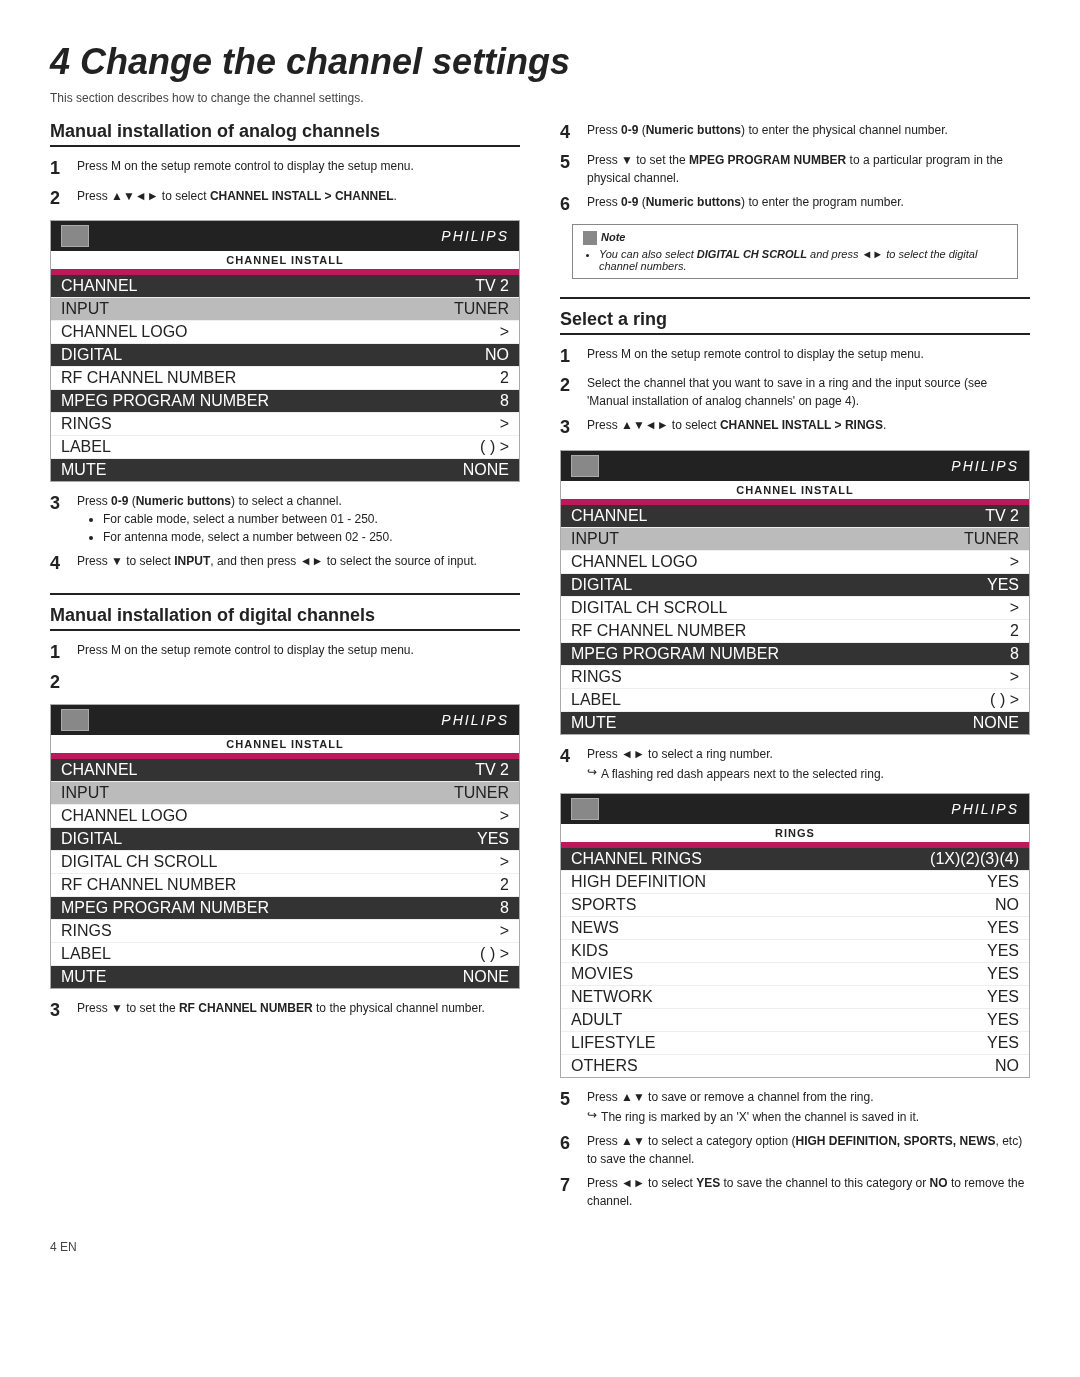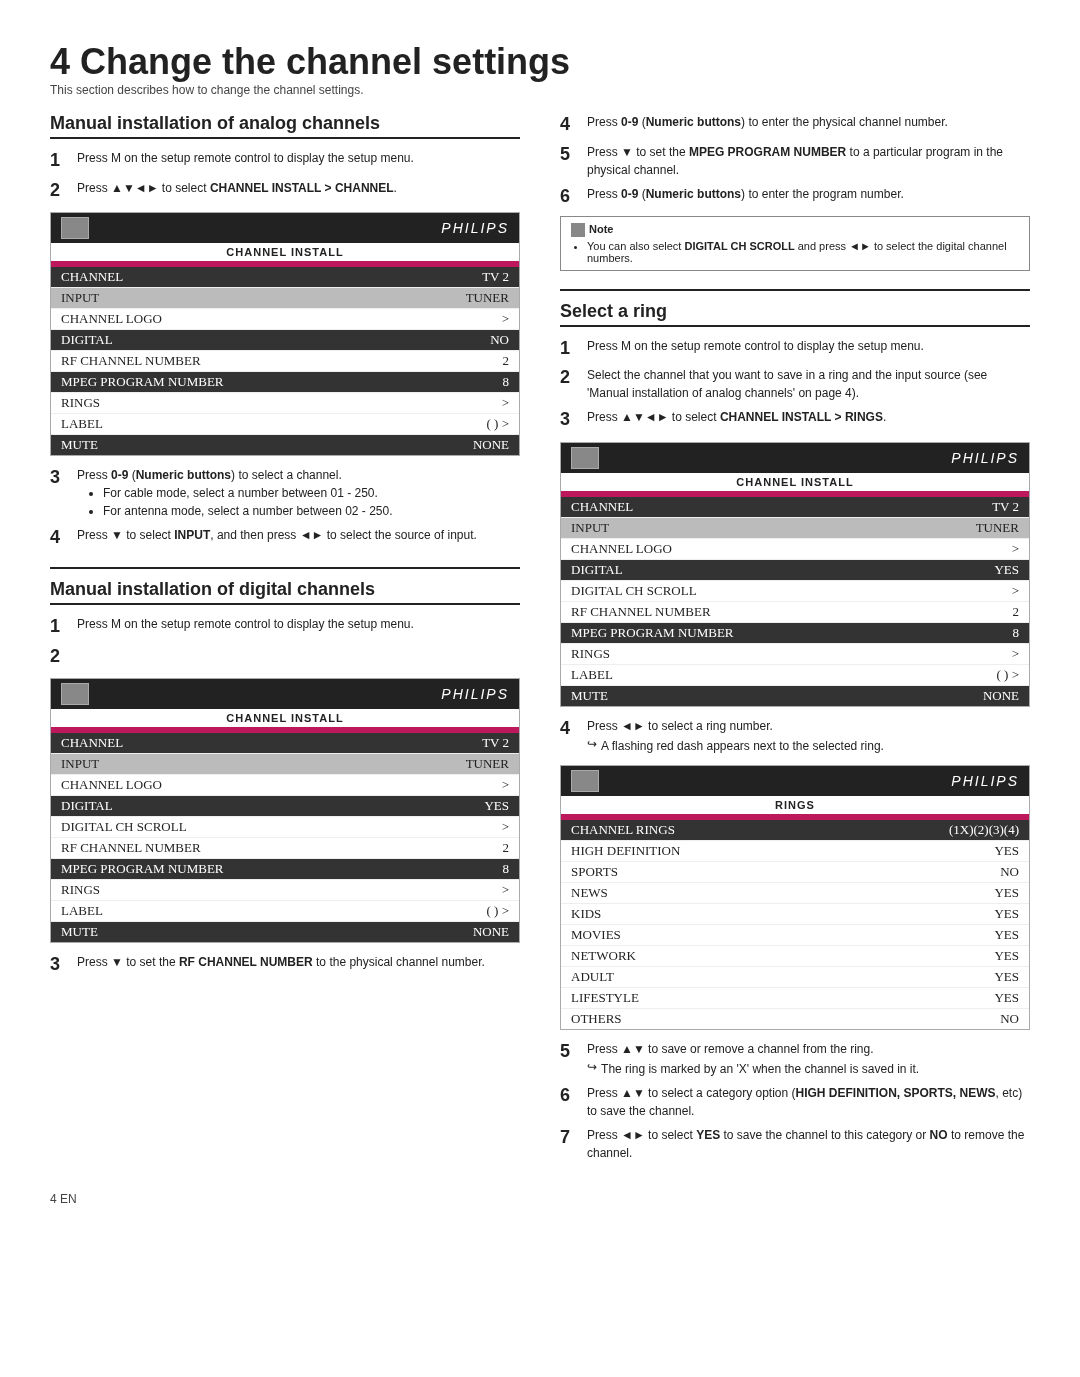--- a/index.html
+++ b/index.html
@@ -8,21 +8,23 @@
       font-size: 13px;
       background: #fff;
       color: #222;
       width: 1080px;
       min-height: 1377px;
       padding: 40px 50px;
     }
     h1 {
       font-size: 36px;
       font-weight: bold;
+      margin-bottom: 8px;
       line-height: 1.2;
+      font-style: italic;
     }
     .intro-text {
       font-size: 12px;
       color: #444;
       margin-bottom: 16px;
     }
     .section-title {
       font-size: 18px;
       font-weight: bold;
       border-bottom: 2px solid #222;
@@ -104,39 +106,39 @@
       text-align: center;
       padding: 3px 0;
       border-bottom: 6px solid #be185d;
       letter-spacing: 1px;
       color: #222;
     }
     .menu-row {
       display: flex;
       justify-content: space-between;
       padding: 2px 10px;
-      font-size: 13px;
+      font-size: 16px;
       border-bottom: 1px solid #eee;
-      font-family: Liberation Serif, serif;
     }
     .menu-row:last-child { border-bottom: none; }
     .menu-row.highlight {
       background: #333;
       color: #fff;
     }
     .menu-row.light-highlight {
       background: #bbb;
       color: #222;
     }
     .note-box {
       border: 1.5px solid #888;
       padding: 6px 10px;
-      margin: 8px 0;
+      margin: 8px 12px;
       font-size: 11px;
       background: #fff;
+      font-style: italic;
     }
     .note-title {
       font-weight: bold;
       font-size: 11px;
       margin-bottom: 3px;
     }
     .note-box ul li {
       list-style: disc;
       margin-left: 16px;
       font-size: 11px;

